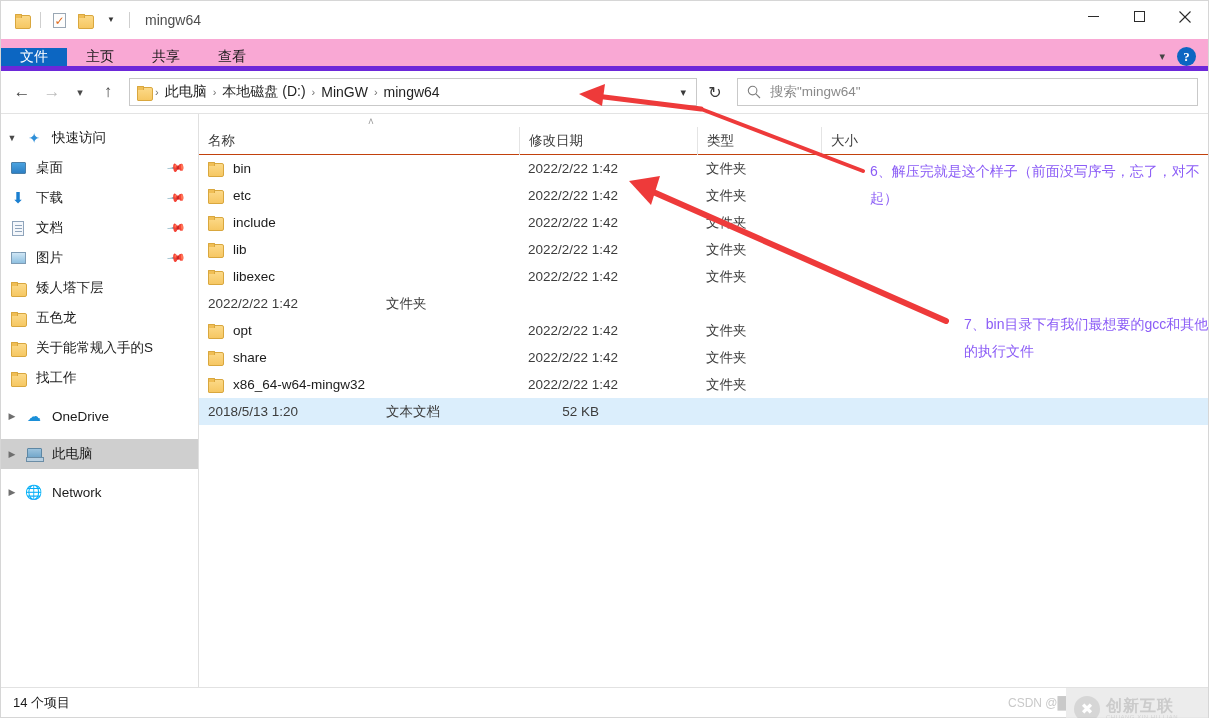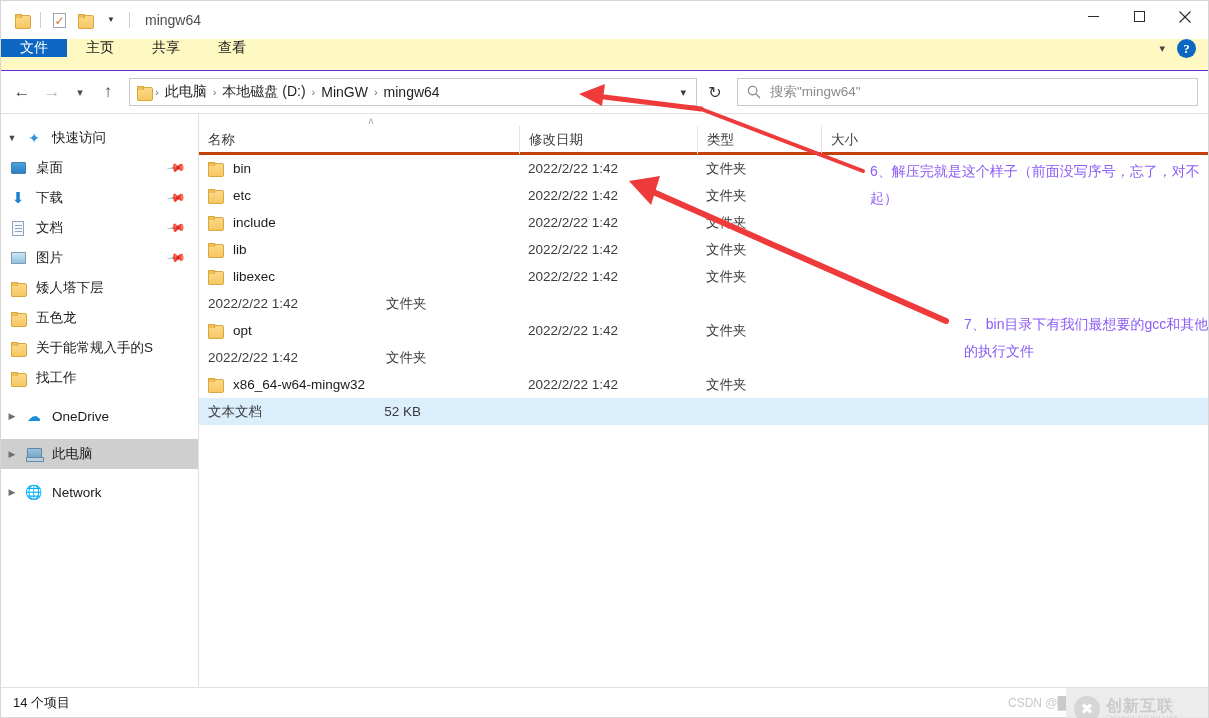--- a/index.html
+++ b/index.html
@@ -103,24 +103,24 @@
     width: 46px; height: 31px;
     display: flex; align-items: center; justify-content: center;
     color: #2b2b2b;
   }
   .wc-min { font-size: 13px; }
   .wc-max svg, .wc-close svg { display:block; }
 
   
   .ribbon {
     height: 32px;
-    background: #fef9c3;
-    display: flex;
-    align-items: flex-start;
-    border-bottom: 1px solid #6d28d9;
+    background: #f9a8d4;
+    display: flex;
+    align-items: flex-end;
+    border-bottom: 5px solid #6d28d9;
     flex: 0 0 auto;
     position: relative;
   }
   .tab {
     padding: 0 19px;
     display: flex; align-items: center;
     font-size: 14px;
     color: #1a1a1a;
     white-space: nowrap;
   }
@@ -324,21 +324,21 @@
   }
   .sortmark {
     position: absolute;
     left: 169px; top: 2px;
     font-size: 10px; color: #9a9a9a;
   }
   .colhead {
     height: 28px;
     display: flex;
     align-items: center;
-    border-bottom: 3px solid #c2410c;
+    border-bottom: 1px solid #c2410c;
     margin-top: 13px;
     flex: 0 0 auto;
     position: relative;
   }
   .col {
     font-size: 13.5px;
     color: #3b3b3b;
     height: 28px;
     display: flex;
     align-items: center;
@@ -714,36 +714,43 @@
             <span class="f-ico">
                 <span class="folder-ico"></span>
               </span>
             <span>opt</span>
           </div>
           <div class="cell date">2022/2/22 1:42</div>
           <div class="cell type">文件夹</div>
           <div class="cell size"></div>
         </div>
         <div class="row">
+          <div class="cell name">
+            <span class="f-ico">
+                <span class="folder-ico"></span>
+              </span>
+            <span>share</span>
+          </div>
           <div class="cell date">2022/2/22 1:42</div>
           <div class="cell type">文件夹</div>
           <div class="cell size"></div>
         </div>
         <div class="row">
           <div class="cell name">
             <span class="f-ico">
                 <span class="folder-ico"></span>
               </span>
             <span>x86_64-w64-mingw32</span>
           </div>
           <div class="cell date">2022/2/22 1:42</div>
           <div class="cell type">文件夹</div>
           <div class="cell size"></div>
         </div>
         <div class="row selected">
+          <div class="cell date">2018/5/13 1:20</div>
           <div class="cell type">文本文档</div>
           <div class="cell size">52 KB</div>
         </div>
       </div>
     </div>
   </div>
 
   <div class="statusbar">
     <span>14 个项目</span>
     <span class="csdn">CSDN @█</span>

